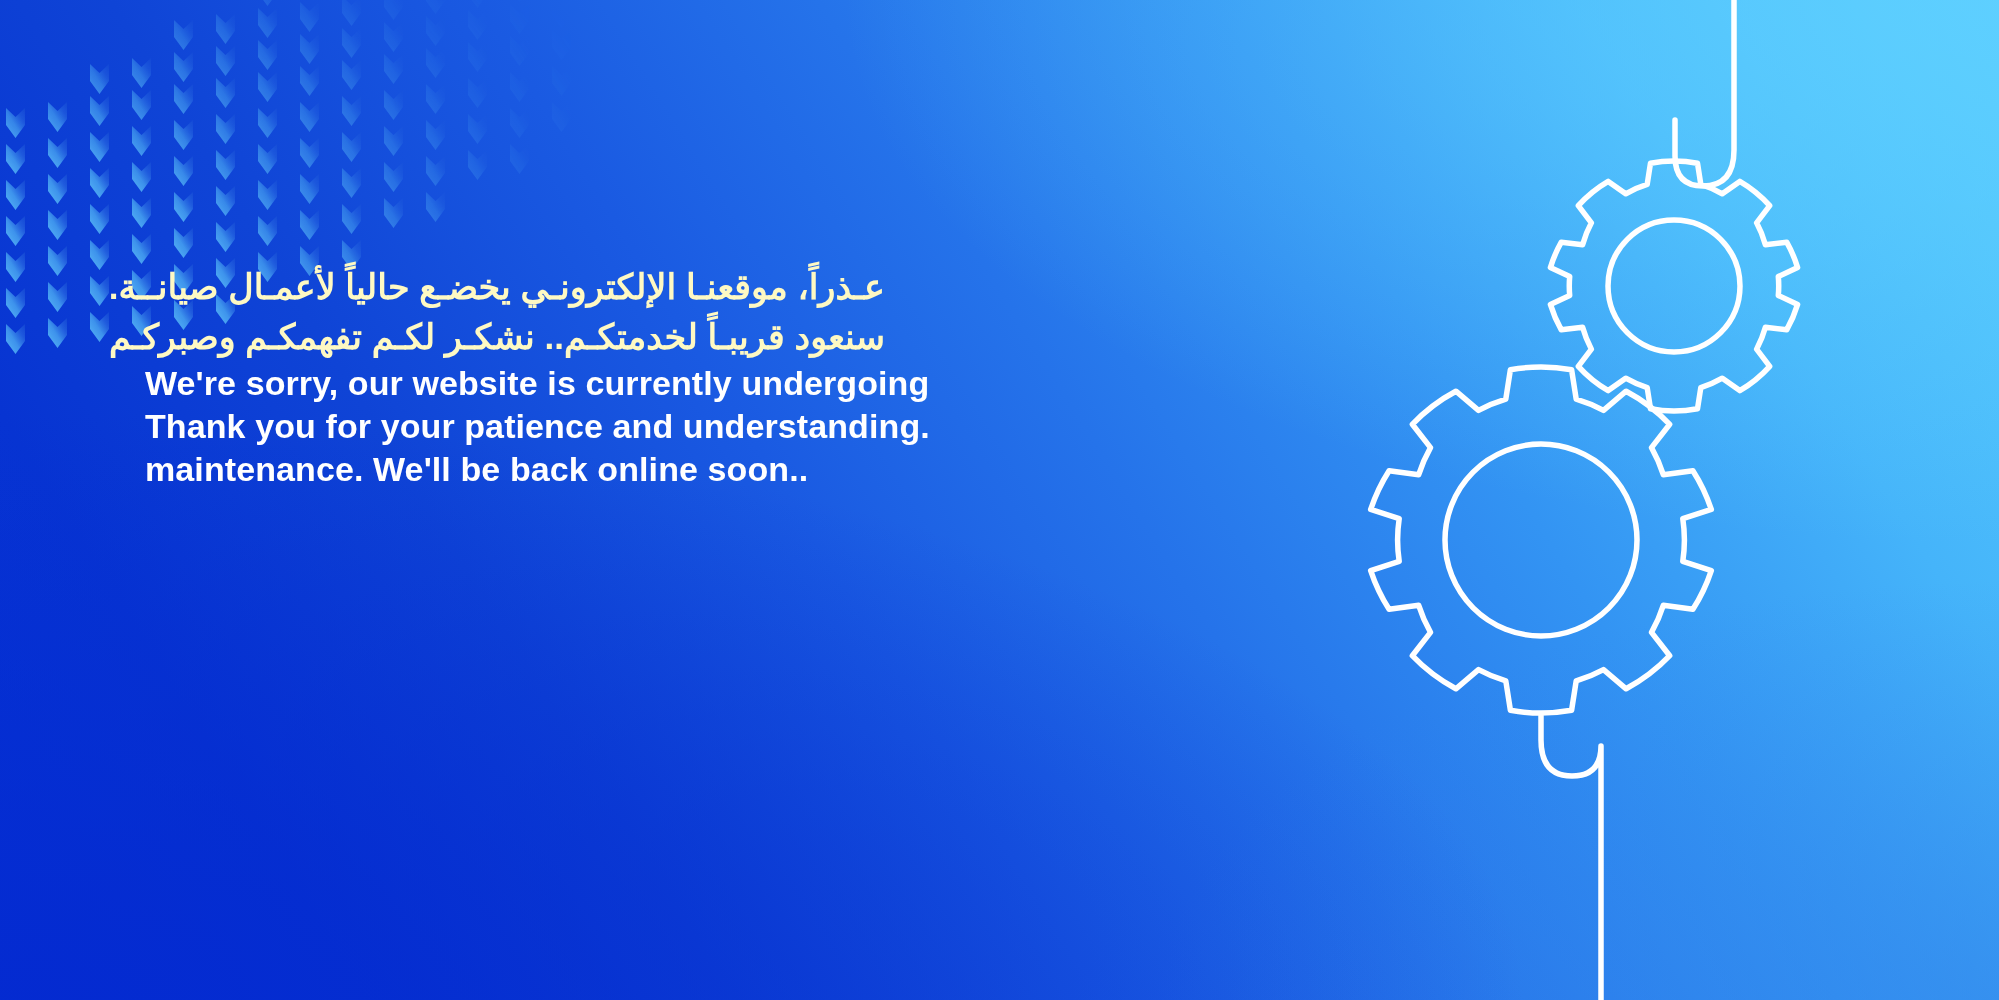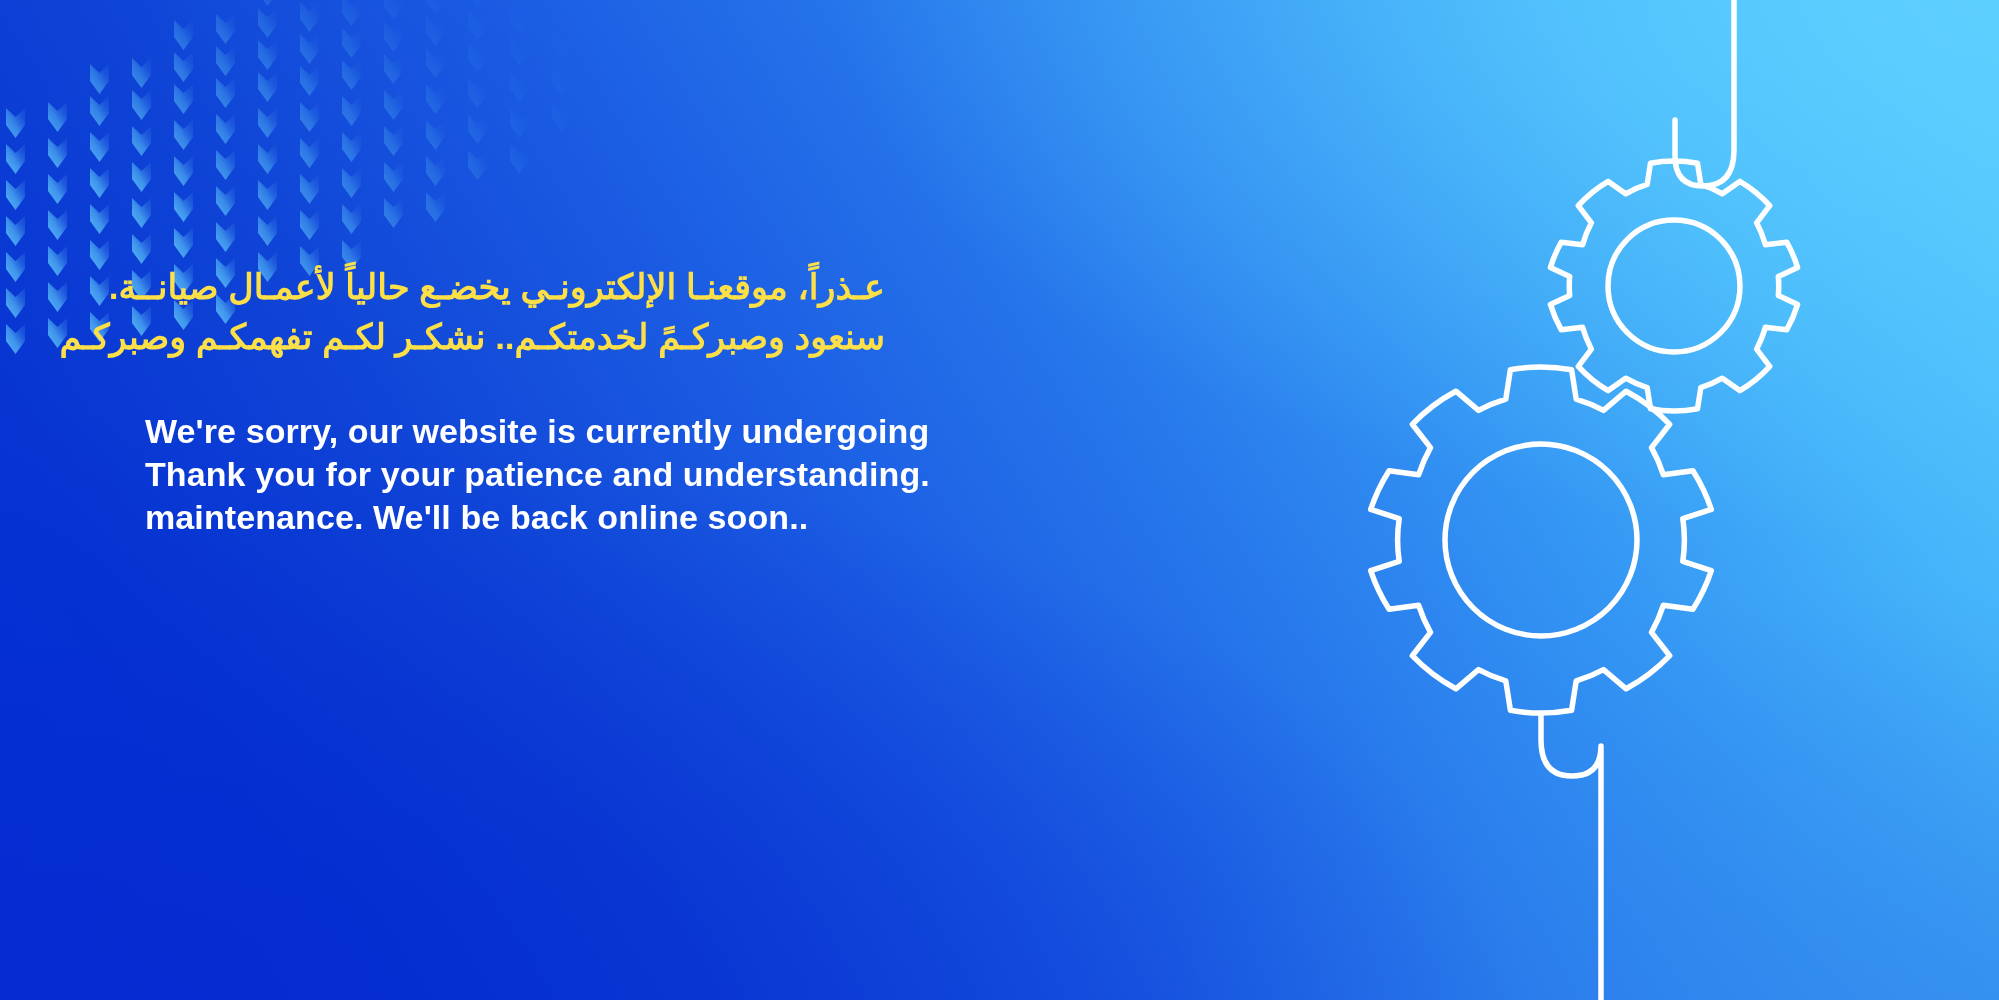--- a/index.html
+++ b/index.html
@@ -71,27 +71,26 @@
   }
   .ar-line {
     direction: rtl;
     text-align: right;
     unicode-bidi: isolate;
     font-size: 35px;
     font-weight: 700;
     line-height: 50px;
     letter-spacing: 0px;
     white-space: nowrap;
-    color: #fde047;
+    color: #fef9c3;
   }
   #arabic-paragraph {
     width: 740px;
   }
   #english-paragraph {
-    margin-top: 48px;
   }
   .en-line {
     font-size: 34px;
     font-weight: 700;
     line-height: 43px;
     letter-spacing: 0.1px;
     color: #ffffff;
     white-space: nowrap;
   }
 </style>
@@ -358,21 +357,21 @@
       <circle cx="362" cy="540" r="96"></circle>
 
       <path d="M 362,716 L 362,740 Q 362,776 393,776 Q 422,776 422,746 L 422,1010"></path>
     </g>
   </svg>
 
   <div id="text-block">
 
     <div id="arabic-paragraph">
       <div class="ar-line" lang="ar" dir="rtl">عـذراً، موقعنـا الإلكترونـي يخضـع حالياً لأعمـال صيانــة.</div>
-      <div class="ar-line" lang="ar" dir="rtl">سنعود وصبركـمً لخدمتكـم.. نشكـر لكـم تفهمكـم وصبركـم</div>
+      <div class="ar-line" lang="ar" dir="rtl">سنعود قريبـاً لخدمتكـم.. نشكـر لكـم تفهمكـم وصبركـم</div>
     </div>
 
     <div id="english-paragraph">
       <div class="en-line" lang="en" dir="ltr">We're sorry, our website is currently undergoing</div>
       <div class="en-line" lang="en" dir="ltr">Thank you for your patience and understanding.</div>
       <div class="en-line" lang="en" dir="ltr">maintenance. We'll be back online soon..</div>
     </div>
 
   </div>
 </div>

